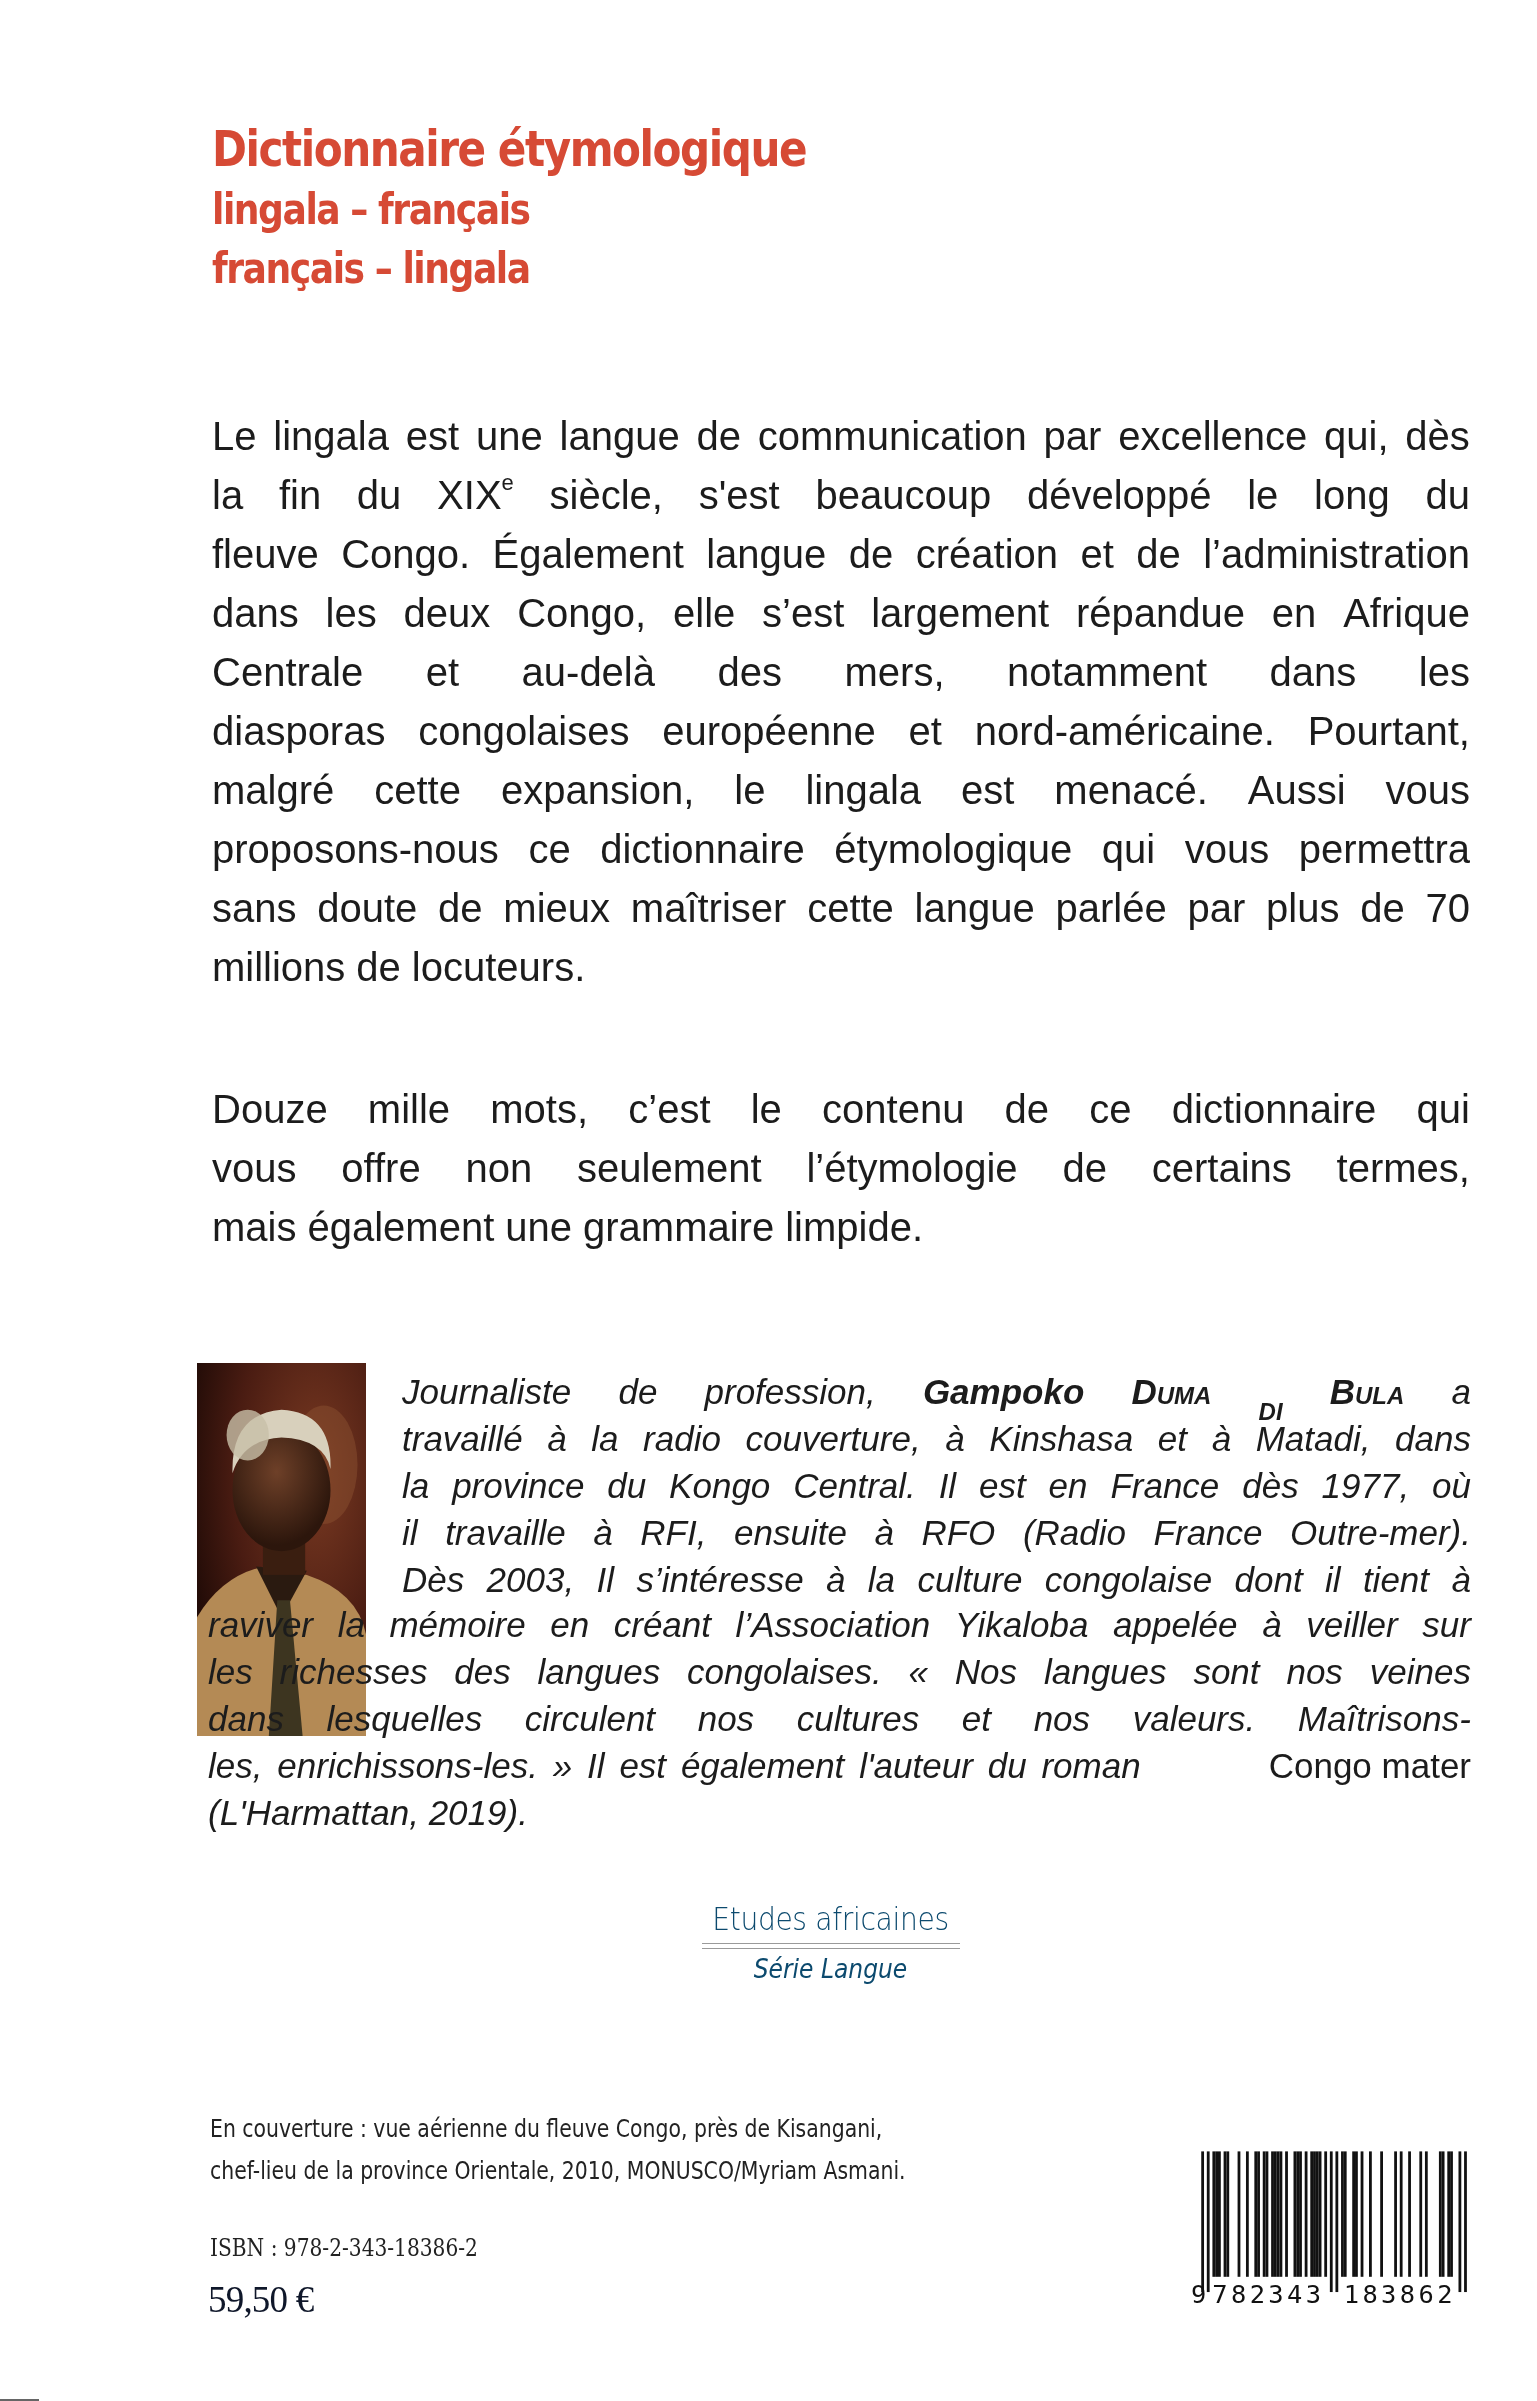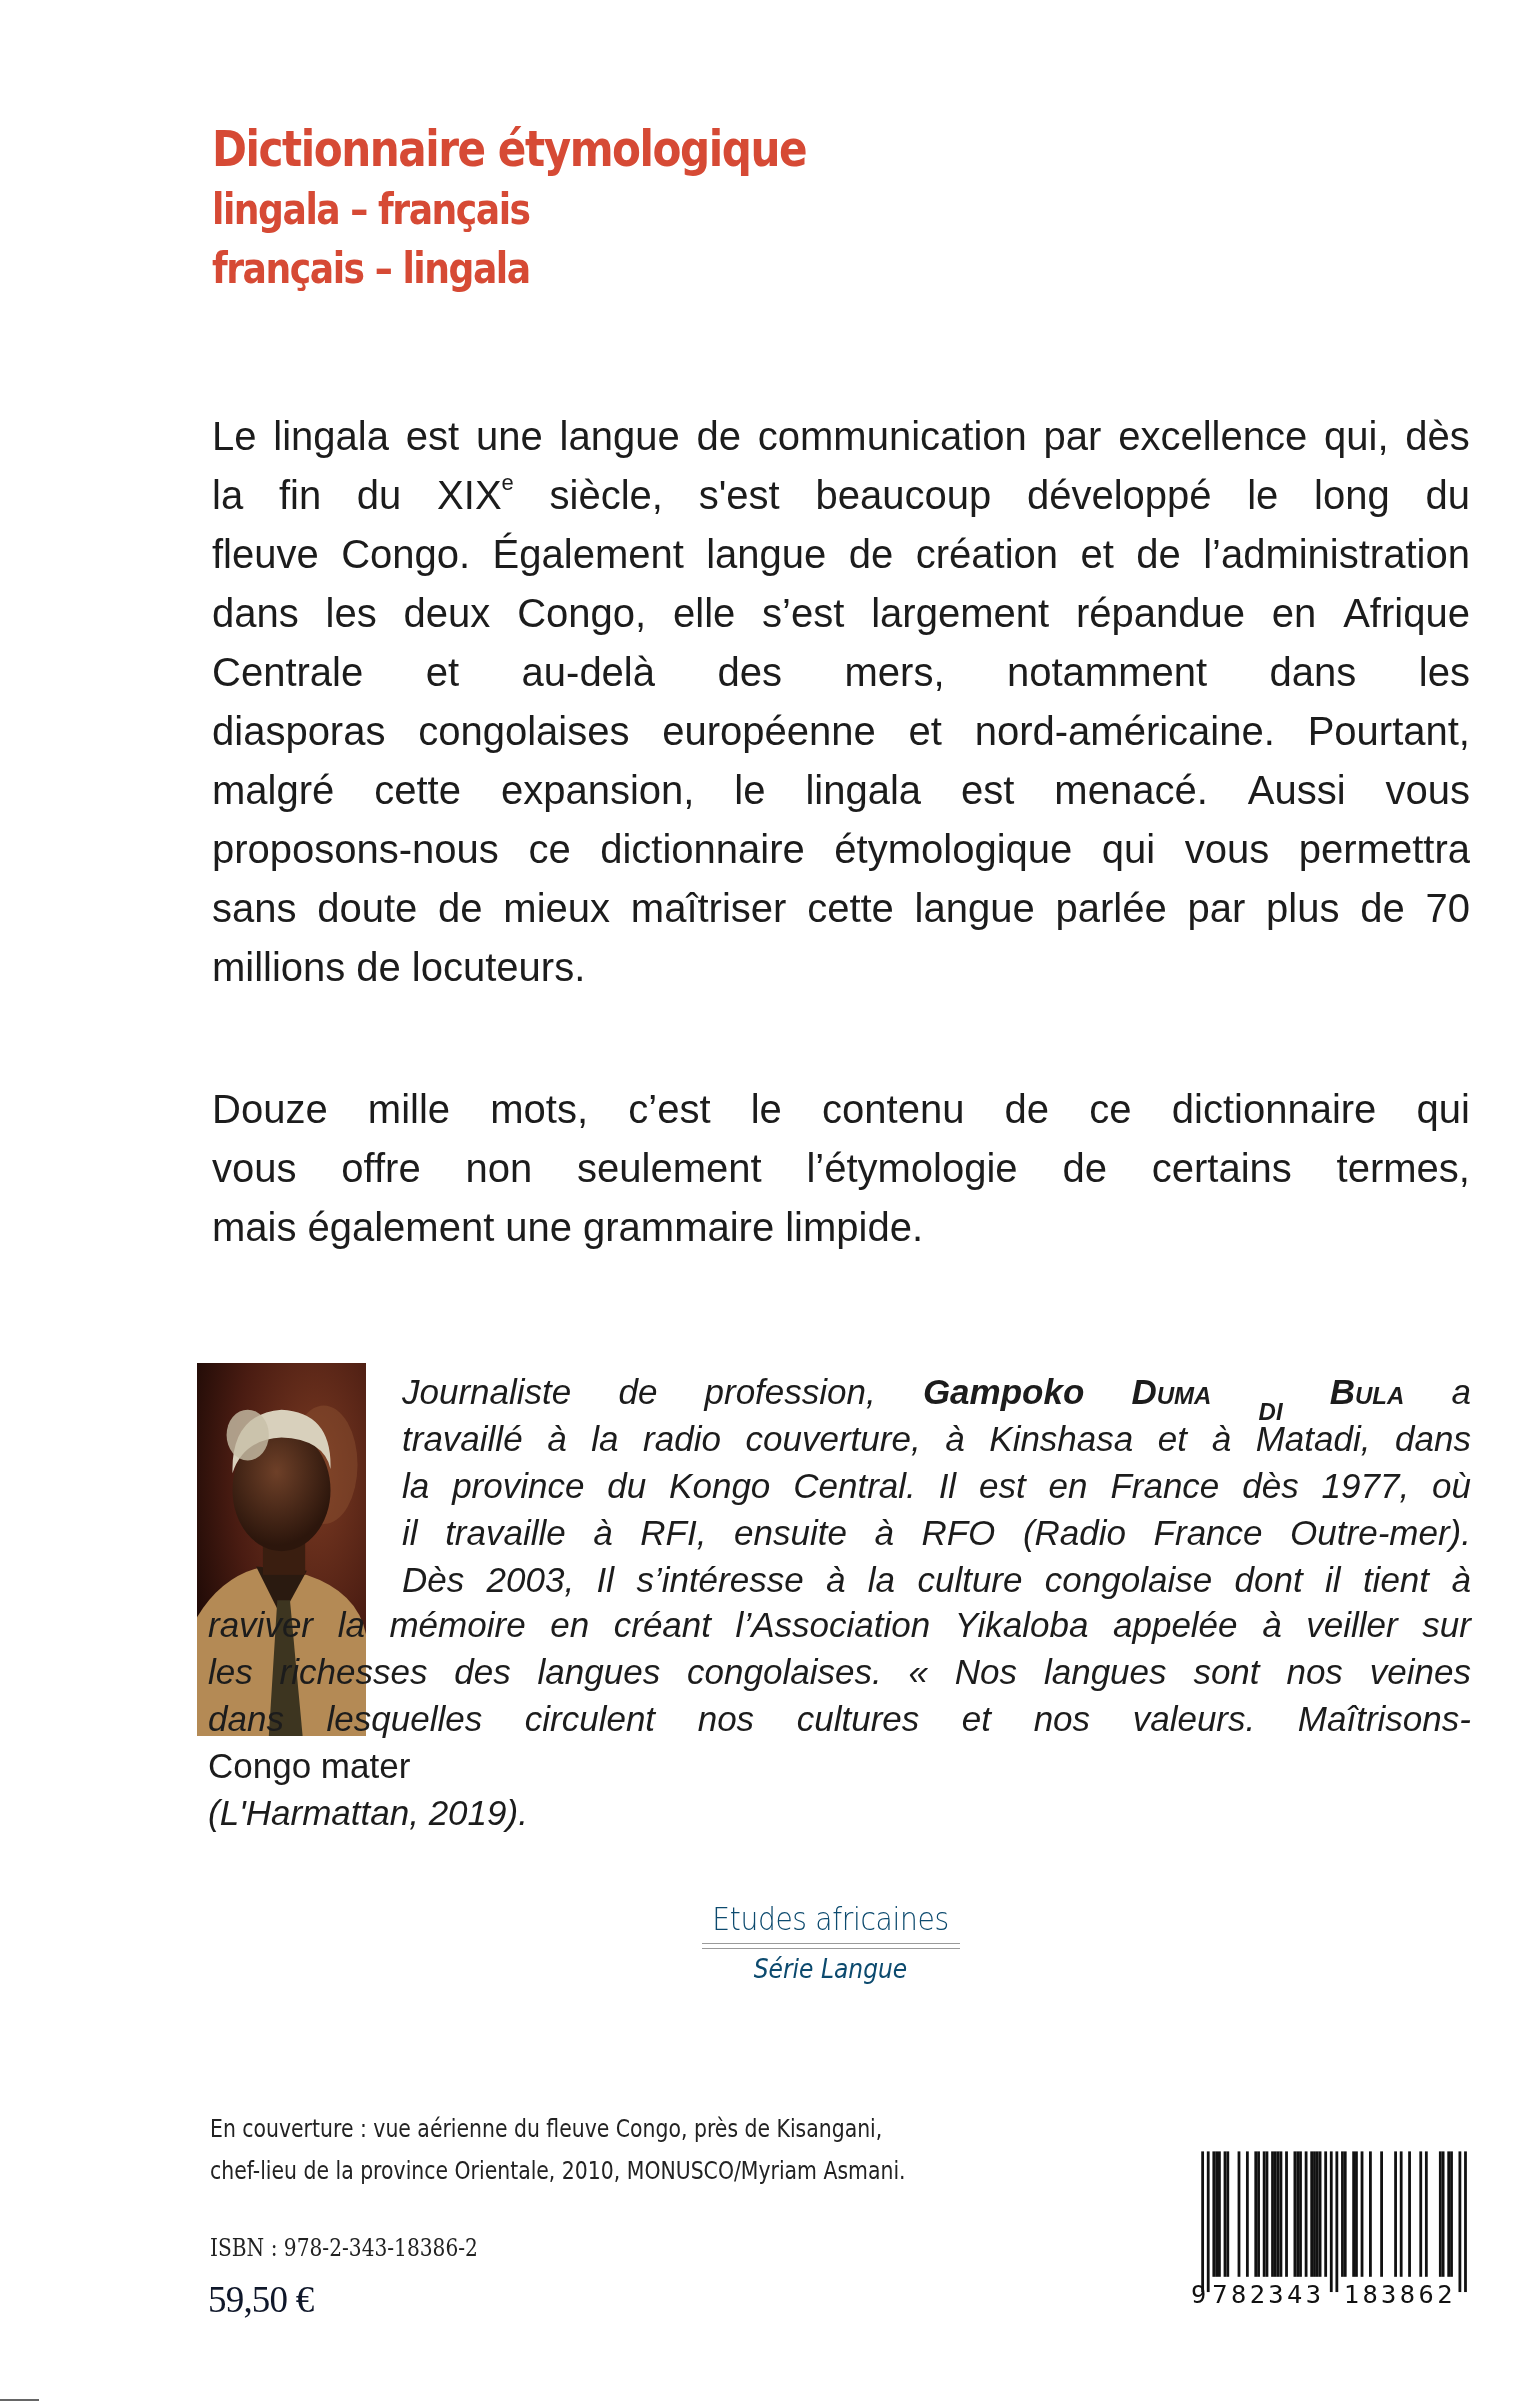--- a/index.html
+++ b/index.html
@@ -333,20 +333,21 @@
         <span>circulent</span>
         <span>nos</span>
         <span>cultures</span>
         <span>et</span>
         <span>nos</span>
         <span>valeurs.</span>
         <span>Maîtrisons-</span>
       </div>
     </div>
   <div class="line">
+    <span style="word-spacing:5.1px;">les, enrichissons-les. » Il est également l'auteur du roman</span>
     <span class="roman">Congo mater</span>
   </div>
   <div class="line last">
     <span>(L'Harmattan, 2019).</span>
   </div>
 </div>
 
 <div class="abs series">
   <div class="s1">Etudes africaines</div>
   <div class="rule"></div>

